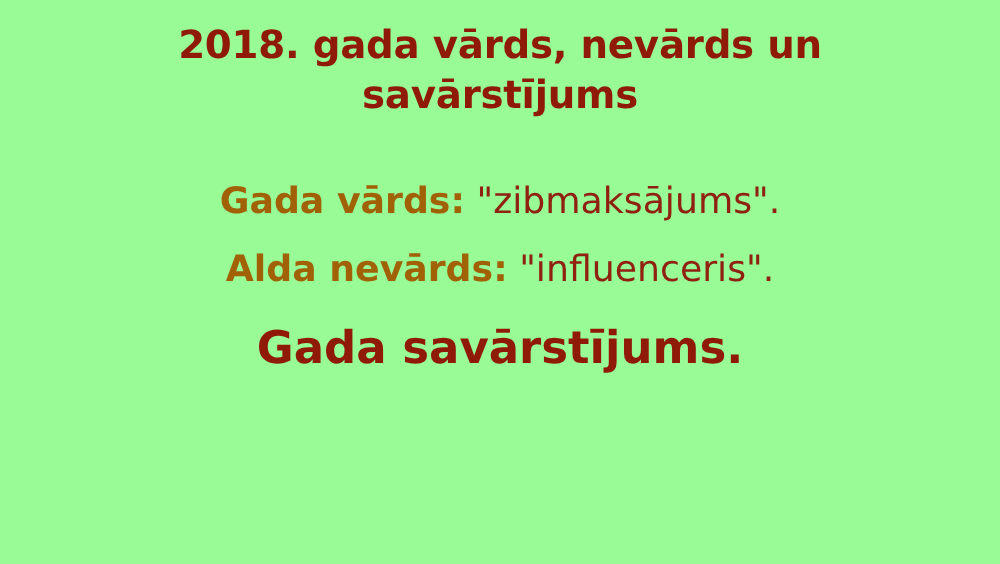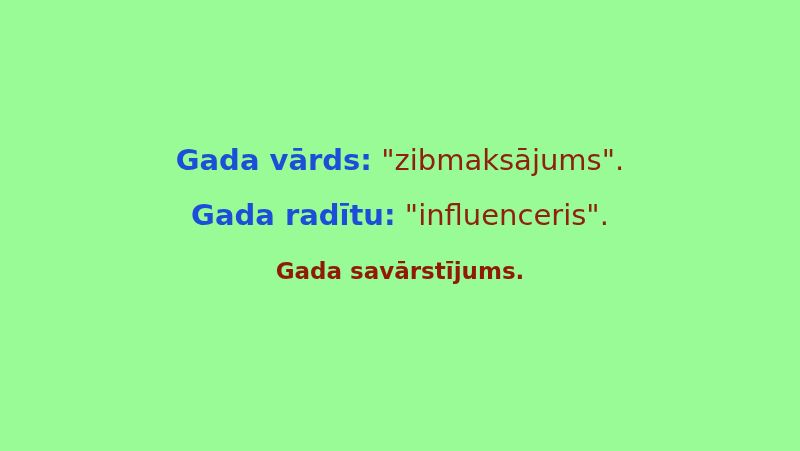--- a/index.html
+++ b/index.html
@@ -63,41 +63,41 @@
     color: #8f1a07;
     white-space: nowrap;
   }
 
   .stat-line:last-of-type {
     margin-bottom: 0;
   }
 
   .stat-label {
     font-weight: bold;
-    color: #1d4ed8;
+    color: #a16207;
   }
 
   .stat-value {
     font-weight: normal;
     color: #8f2110;
   }
 
   
   #closing-block {
     position: absolute;
     left: 0;
     right: 0;
     top: 258px;
     padding: 0 10px;
     box-sizing: border-box;
   }
 
   #closing-heading {
     display: block;
-    font-size: 23px;
+    font-size: 36px;
     font-weight: bold;
     line-height: 1.14;
     color: #8f1a07;
     margin: 0;
     text-align: center;
   }
 
   #closing-body {
     display: block;
     font-size: 28.5px;
@@ -106,29 +106,33 @@
     color: #8f2110;
     margin: 0;
     white-space: pre-line;
   }
 </style>
 </head>
 <body>
 
 <div id="slide">
 
+  <div id="title-block">
+    <span id="title-text">2018. gada vārds, nevārds un
+savārstījums</span>
+  </div>
 
   <div id="body-block">
 
     <p class="stat-line">
       <span class="stat-label">Gada vārds:</span><span> </span><span class="stat-value">"zibmaksājums".</span>
     </p>
 
     <p class="stat-line">
-      <span class="stat-label">Gada radītu:</span><span> </span><span class="stat-value">"influenceris".</span>
+      <span class="stat-label">Alda nevārds:</span><span> </span><span class="stat-value">"influenceris".</span>
     </p>
 
   </div>
 
   <div id="closing-block">
     <span id="closing-heading">Gada savārstījums.</span>
   </div>
 
 </div>
 

